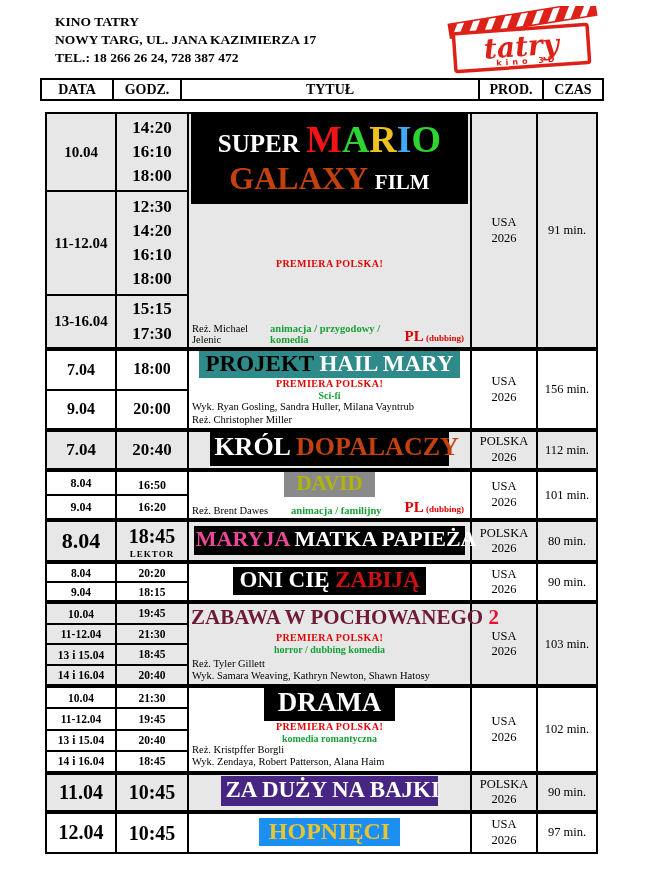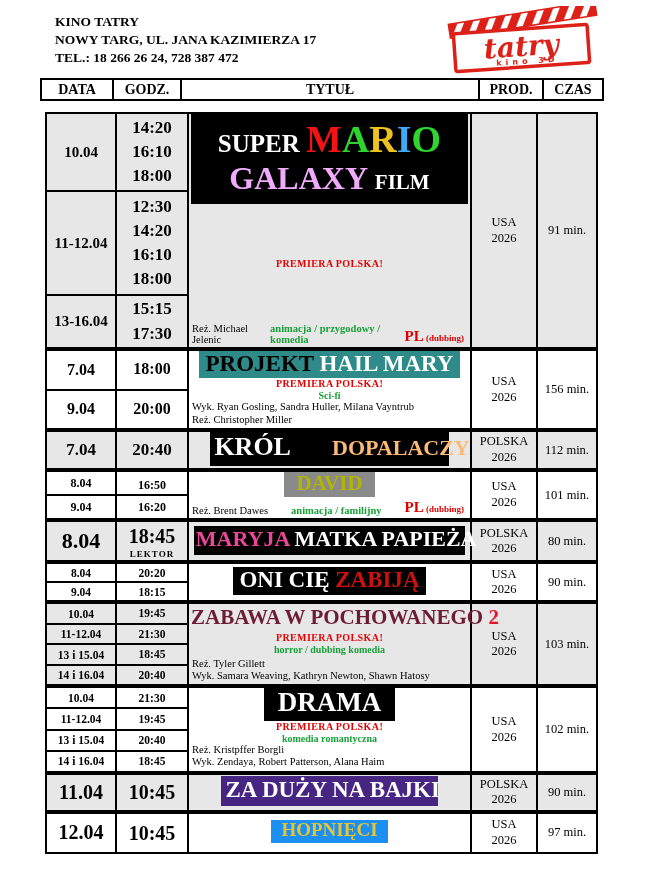--- a/index.html
+++ b/index.html
@@ -117,21 +117,21 @@
             <div class="date-cell" style="font-size: 15px;">13-16.04</div>
             <div class="time-cell" style="font-size: 17px;">
               <div class="time-line">15:15</div>
               <div class="time-line">17:30</div>
             </div>
           </div>
         </div>
         <div class="col-title">
           <div class="title-box" style="background: rgb(0, 0, 0); width: 100%; padding: 5px 0px 8px;">
             <div class="title-line"><span style="color: rgb(255, 255, 255); font-size: 25px;">SUPER </span><span style="color: rgb(242, 20, 20); font-size: 38px;">M</span><span style="color: rgb(46, 213, 46); font-size: 38px;">A</span><span style="color: rgb(238, 194, 30); font-size: 38px;">R</span><span style="color: rgb(63, 169, 245); font-size: 38px;">I</span><span style="color: rgb(46, 213, 46); font-size: 38px;">O</span></div>
-            <div class="title-line"><span style="color: #f0abfc; font-size: 32px;">GALAXY </span><span style="color: rgb(255, 255, 255); font-size: 21px;">FILM</span></div>
+            <div class="title-line"><span style="color: #c2410c; font-size: 32px;">GALAXY </span><span style="color: rgb(255, 255, 255); font-size: 21px;">FILM</span></div>
           </div>
           <div class="title-mid">
             <div class="premiere" style="color: rgb(229, 0, 0);">PREMIERA  POLSKA!</div>
           </div>
           <div class="credit-row">
             <span>Reż. Michael Jelenic</span>
             <span class="credit-genre" style="color: rgb(24, 160, 56);">animacja / przygodowy / komedia</span>
             <span class="lang-tag" style="color: rgb(221, 0, 0);"><span class="lang-pl">PL</span><span class="lang-note"> (dubbing)</span></span>
           </div>
         </div>
@@ -179,21 +179,21 @@
         <div class="col-showtimes">
           <div class="show-row" style="flex-grow: 1;">
             <div class="date-cell" style="font-size: 17px;">7.04</div>
             <div class="time-cell" style="font-size: 17px;">
               <div class="time-line">20:40</div>
             </div>
           </div>
         </div>
         <div class="col-title centered">
           <div class="title-box" style="background: rgb(0, 0, 0); width: 86%; padding: 1px 4px 4px;">
-            <div class="title-line"><span style="color: rgb(255, 255, 255); font-size: 26px;">KRÓL </span><span style="color: #fdba74; font-size: 22px; margin-left: 36px;">DOPALACZY</span></div>
+            <div class="title-line"><span style="color: rgb(255, 255, 255); font-size: 26px;">KRÓL </span><span style="color: #c2410c; font-size: 26px;">DOPALACZY</span></div>
           </div>
         </div>
         <div class="col-prod">
           <div>POLSKA</div>
           <div>2026</div>
         </div>
         <div class="col-czas">112 min.</div>
       </section>
       <section class="movie-block" style="min-height: 50px;">
         <div class="col-showtimes">
@@ -389,21 +389,21 @@
         <div class="col-showtimes">
           <div class="show-row" style="flex-grow: 1;">
             <div class="date-cell" style="font-size: 20px;">12.04</div>
             <div class="time-cell" style="font-size: 20px;">
               <div class="time-line">10:45</div>
             </div>
           </div>
         </div>
         <div class="col-title centered">
           <div class="title-box" style="background: rgb(27, 143, 242); padding: 0px 10px 2px;">
-            <div class="title-line"><span style="color: rgb(232, 196, 48); font-size: 19px;">HOPNIĘCI</span></div>
+            <div class="title-line"><span style="color: rgb(232, 196, 48); font-size: 24px;">HOPNIĘCI</span></div>
           </div>
         </div>
         <div class="col-prod">
           <div>USA</div>
           <div>2026</div>
         </div>
         <div class="col-czas">97 min.</div>
       </section>
     </div>
 

